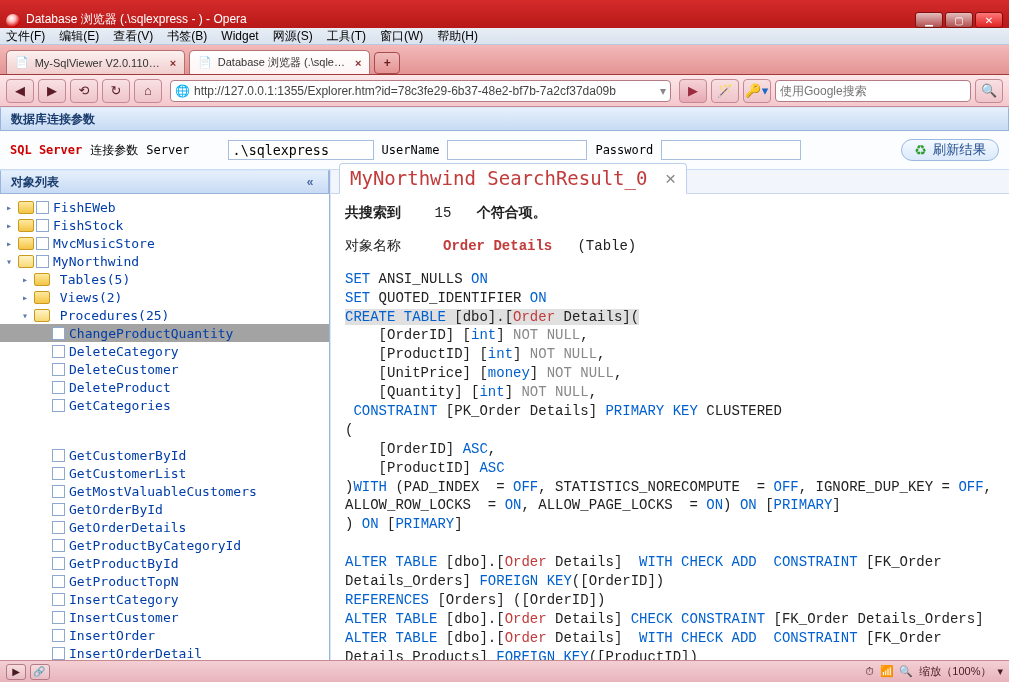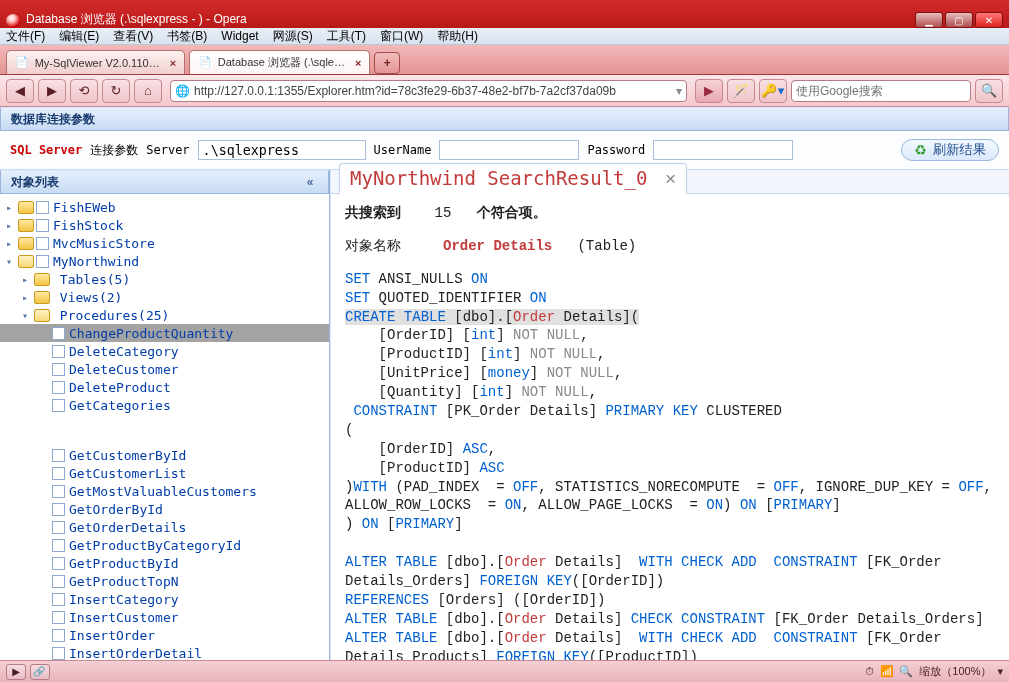--- a/index.html
+++ b/index.html
@@ -13,21 +13,21 @@
 .menubar span { cursor: default; }
 .tabstrip { background: linear-gradient(#f3b9b9,#e49494); height: 30px; display: flex; align-items: flex-end; padding: 0 6px; gap: 4px; border-bottom: 1px solid #9f3a3a; }
 .tab { background: linear-gradient(#fdf0f0,#f1cece); border: 1px solid #b57070; border-bottom: none; border-radius: 5px 5px 0 0; height: 24px; display: flex; align-items: center; padding: 0 8px; gap: 6px; font-size: 11px; color: #333; }
 .tab.active { background: linear-gradient(#fff,#fef4f4); }
 .tab .x { color: #8a2d2d; font-weight: bold; margin-left: 4px; }
 .newtab { width: 26px; height: 22px; background: linear-gradient(#f1bcbc,#e49494); border: 1px solid #a74a4a; border-radius: 4px; display:flex;align-items:center;justify-content:center;color:#6b1d1d;font-weight:bold; }
 .navbar { background: linear-gradient(#fce7e9,#f4c8cd); height: 32px; display: flex; align-items: center; padding: 0 6px; gap: 4px; border-bottom: 1px solid #c78a94; }
 .navbtn { width: 28px; height: 24px; border: 1px solid #c48992; border-radius: 4px; background: linear-gradient(#f8e0e3,#efc4ca); display:flex;align-items:center;justify-content:center;color:#5a1d28;font-size:13px; }
 .urlbox { flex: 1; display: flex; align-items: center; background: #fff; border: 1px solid #b27b85; border-radius: 4px; height: 22px; padding: 0 4px; margin: 0 4px; }
 .urlbox input { border: 0; outline: 0; flex: 1; font-size: 12px; color: #444; }
-.searchbox { width: 180px; display: flex; align-items: center; background: #fff; border: 1px solid #b27b85; border-radius: 4px; height: 22px; padding: 0 4px; }
+.searchbox { width: 196px; display: flex; align-items: center; background: #fff; border: 1px solid #b27b85; border-radius: 4px; height: 22px; padding: 0 4px; }
 .searchbox input { border:0;outline:0;flex:1;font-size:12px;color:#888; }
 .panel-header { background: linear-gradient(#e6f0fc,#c7dbf4); border: 1px solid #99b5db; border-top-color: #dae8fa; height: 24px; display: flex; align-items: center; padding: 0 10px; font-weight: bold; color: #1a3c6e; }
 .params-panel { padding: 8px 10px; display: flex; align-items: center; gap: 8px; border-bottom: 1px solid #c7dbf4; background:#fbfdff; }
 .params-panel .lbl { font-family: Consolas, monospace; }
 .params-panel .srv { color: #c00; font-weight: bold; }
 .params-panel input { border: 1px solid #a7bedf; height: 20px; padding: 0 4px; font-family: Consolas, monospace; }
 .refresh-btn { margin-left: auto; background: linear-gradient(#f3f9ff,#dbe9fb); border: 1px solid #9cb9df; border-radius: 12px; height: 22px; padding: 0 12px; display: flex; align-items: center; gap: 6px; color: #234e8e; }
 .refresh-btn .ico { color: #2e9c2e; font-size: 14px; }
 .workarea { display: flex; height: 518px; }
 .sidebar { width: 330px; border-right: 1px solid #99b5db; display: flex; flex-direction: column; }
@@ -111,21 +111,21 @@
   <div class="navbtn">🔍</div>
 </div>
 
 <div class="panel-header">
   <span>数据库连接参数</span>
 </div>
 <div class="params-panel">
   <span class="lbl srv">SQL Server</span>
   <span class="lbl">连接参数</span>
   <span class="lbl">Server</span>
-  <input style="width: 168px;" value=".\sqlexpress">
+  <input style="width: 146px; margin-left: 30px;" value=".\sqlexpress">
   <span class="lbl">UserName</span>
   <input style="width: 140px;" value="">
   <span class="lbl">Password</span>
   <input style="width: 140px;" type="password" value="">
   <button class="refresh-btn">
     <span class="ico">♻</span>
     <span>刷新结果</span>
   </button>
 </div>
 

